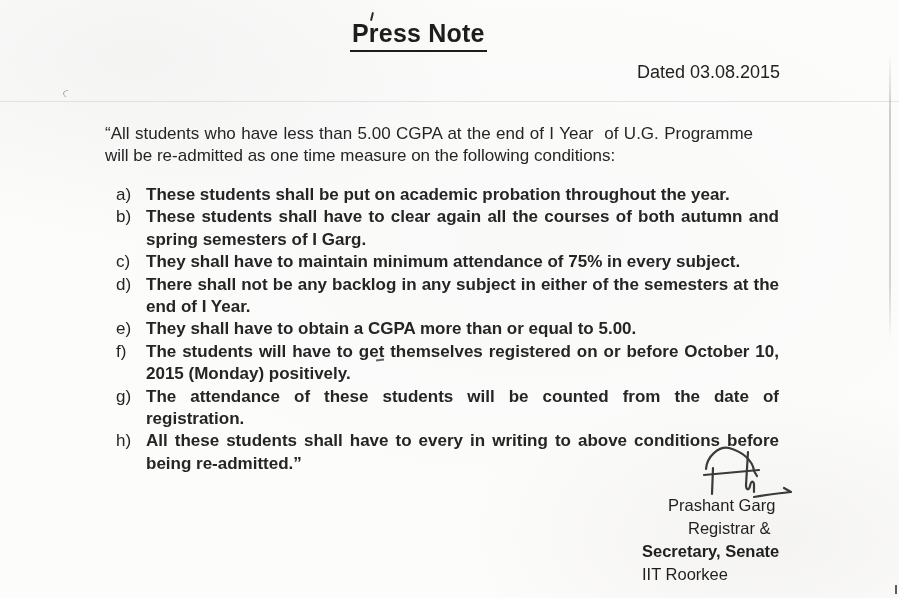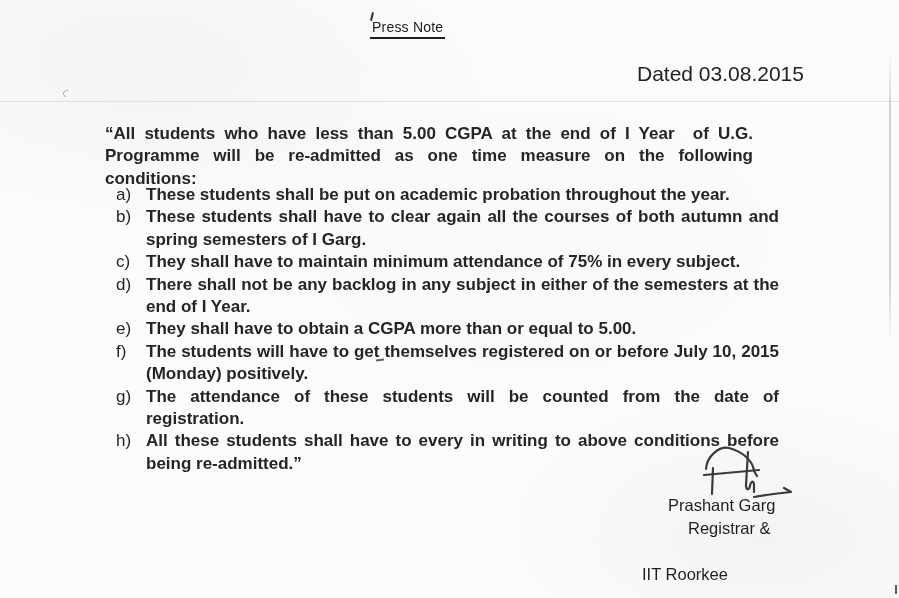--- a/index.html
+++ b/index.html
@@ -18,49 +18,48 @@
       radial-gradient(ellipse 700px 400px at 60% 40%, rgba(246,246,246,0.5), rgba(0,0,0,0) 70%),
       #fcfcfb;
     overflow: hidden;
     font-family: "Liberation Sans", sans-serif;
     color: #262626;
   }
 
   .doc-title {
     position: absolute;
     top: 19px;
-    left: 370px;
-    font-size: 14px;
-    font-weight: normal;
+    left: 350px;
+    font-size: 25px;
+    font-weight: bold;
     color: #1d1d1d;
     letter-spacing: 0.2px;
     border-bottom: 2.4px solid #1d1d1d;
     padding: 0 2px 2px 2px;
   }
 
   .dated {
     position: absolute;
     top: 62px;
     left: 637px;
-    font-size: 21px;
+    font-size: 18px;
     font-weight: 500;
     color: #222;
   }
 
   .intro {
     position: absolute;
     top: 123px;
     left: 105px;
     width: 648px;
     font-size: 17px;
     line-height: 22.4px;
     text-align: justify;
     white-space: pre-wrap;
     color: #252525;
-    font-weight: bold;
   }
 
   .conditions {
     position: absolute;
     top: 184px;
     left: 116px;
     width: 663px;
     font-size: 17px;
     line-height: 22.4px;
     color: #252525;
@@ -162,21 +161,21 @@
     <div class="cond-row">
       <span class="cond-marker">d)</span>
       <span class="cond-text">There shall not be any backlog in any subject in either of the semesters at the end of I Year.</span>
     </div>
     <div class="cond-row">
       <span class="cond-marker">e)</span>
       <span class="cond-text">They shall have to obtain a CGPA more than or equal to 5.00.</span>
     </div>
     <div class="cond-row">
       <span class="cond-marker">f)</span>
-      <span class="cond-text">The students will have to get themselves registered on or before July 10, 2015 (Monday) positively.</span>
+      <span class="cond-text">The students will have to get themselves registered on or before October 10, 2015 (Monday) positively.</span>
     </div>
     <div class="cond-row">
       <span class="cond-marker">g)</span>
       <span class="cond-text">The attendance of these students will be counted from the date of registration.</span>
     </div>
     <div class="cond-row">
       <span class="cond-marker">h)</span>
       <span class="cond-text">All these students shall have to every in writing to above conditions before being re-admitted.”</span>
     </div>
   </div>
@@ -189,20 +188,21 @@
 
     <path d="M21,27 L20,53"></path>
 
     <path d="M56,11 L54,44 C54,49 57,50 58,45 C59,40 61,39 62,43 L62,51"></path>
 
     <path d="M62,56 C74,54 88,52 99,51 L92,47"></path>
   </svg>
 
   <div class="sig-line sig-name">Prashant Garg</div>
   <div class="sig-line sig-role1">Registrar &amp;</div>
+  <div class="sig-line sig-role2">Secretary, Senate</div>
   <div class="sig-line sig-role3">IIT Roorkee</div>
 
   <div class="artifact tick-above-title"></div>
   <div class="artifact scan-hline"></div>
   <div class="artifact speck-curl"></div>
   <div class="artifact dash-after-f"></div>
   <div class="artifact right-edge-shadow"></div>
   <div class="artifact corner-mark"></div>
 
 </div>

